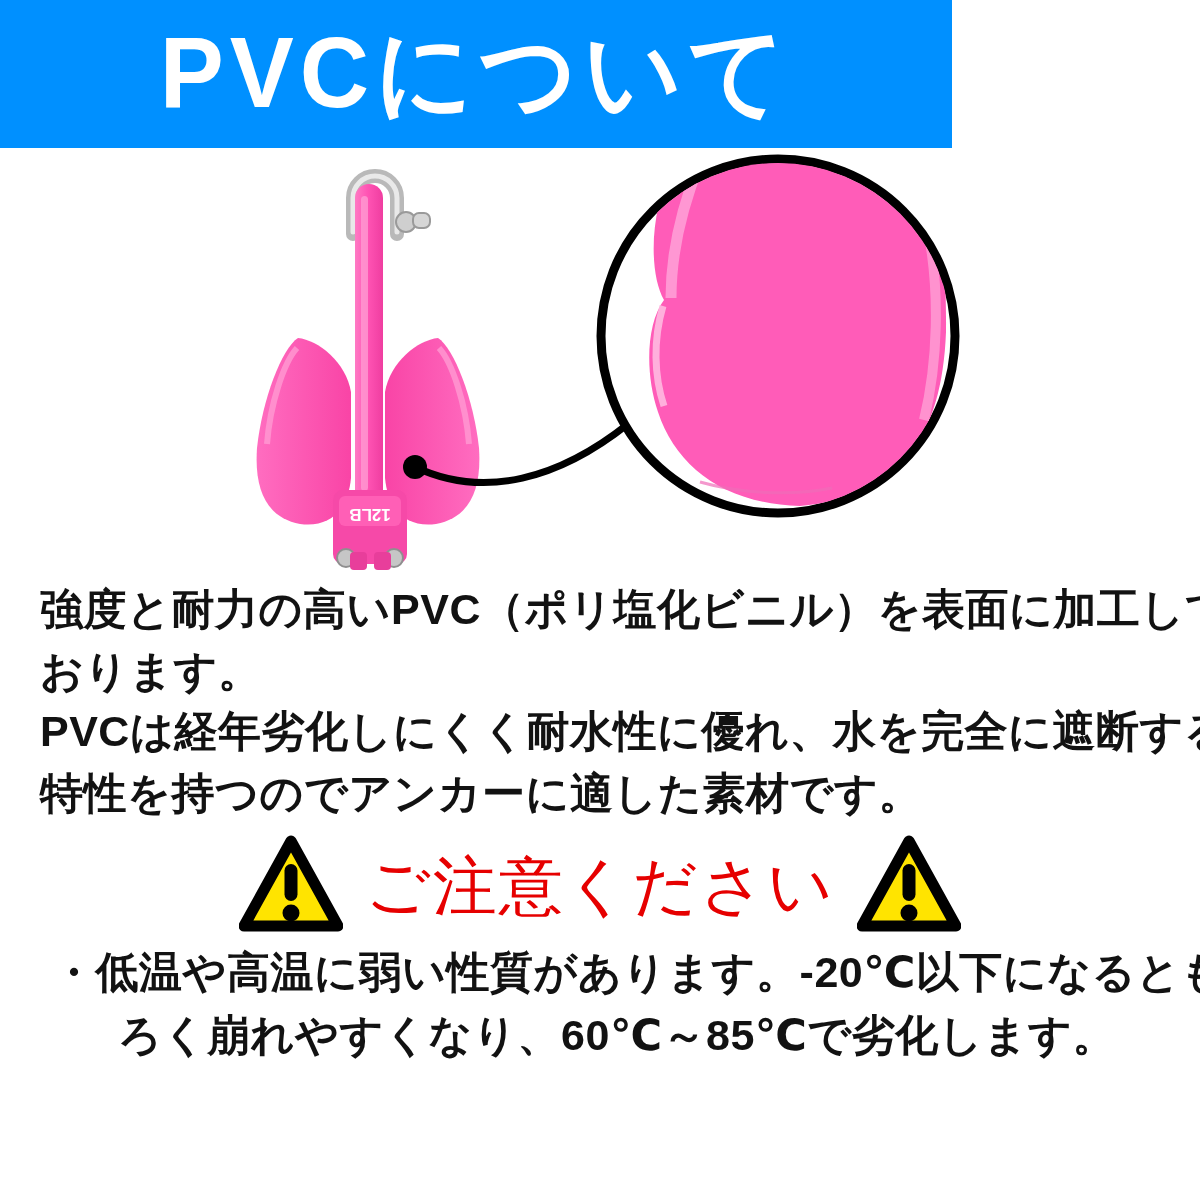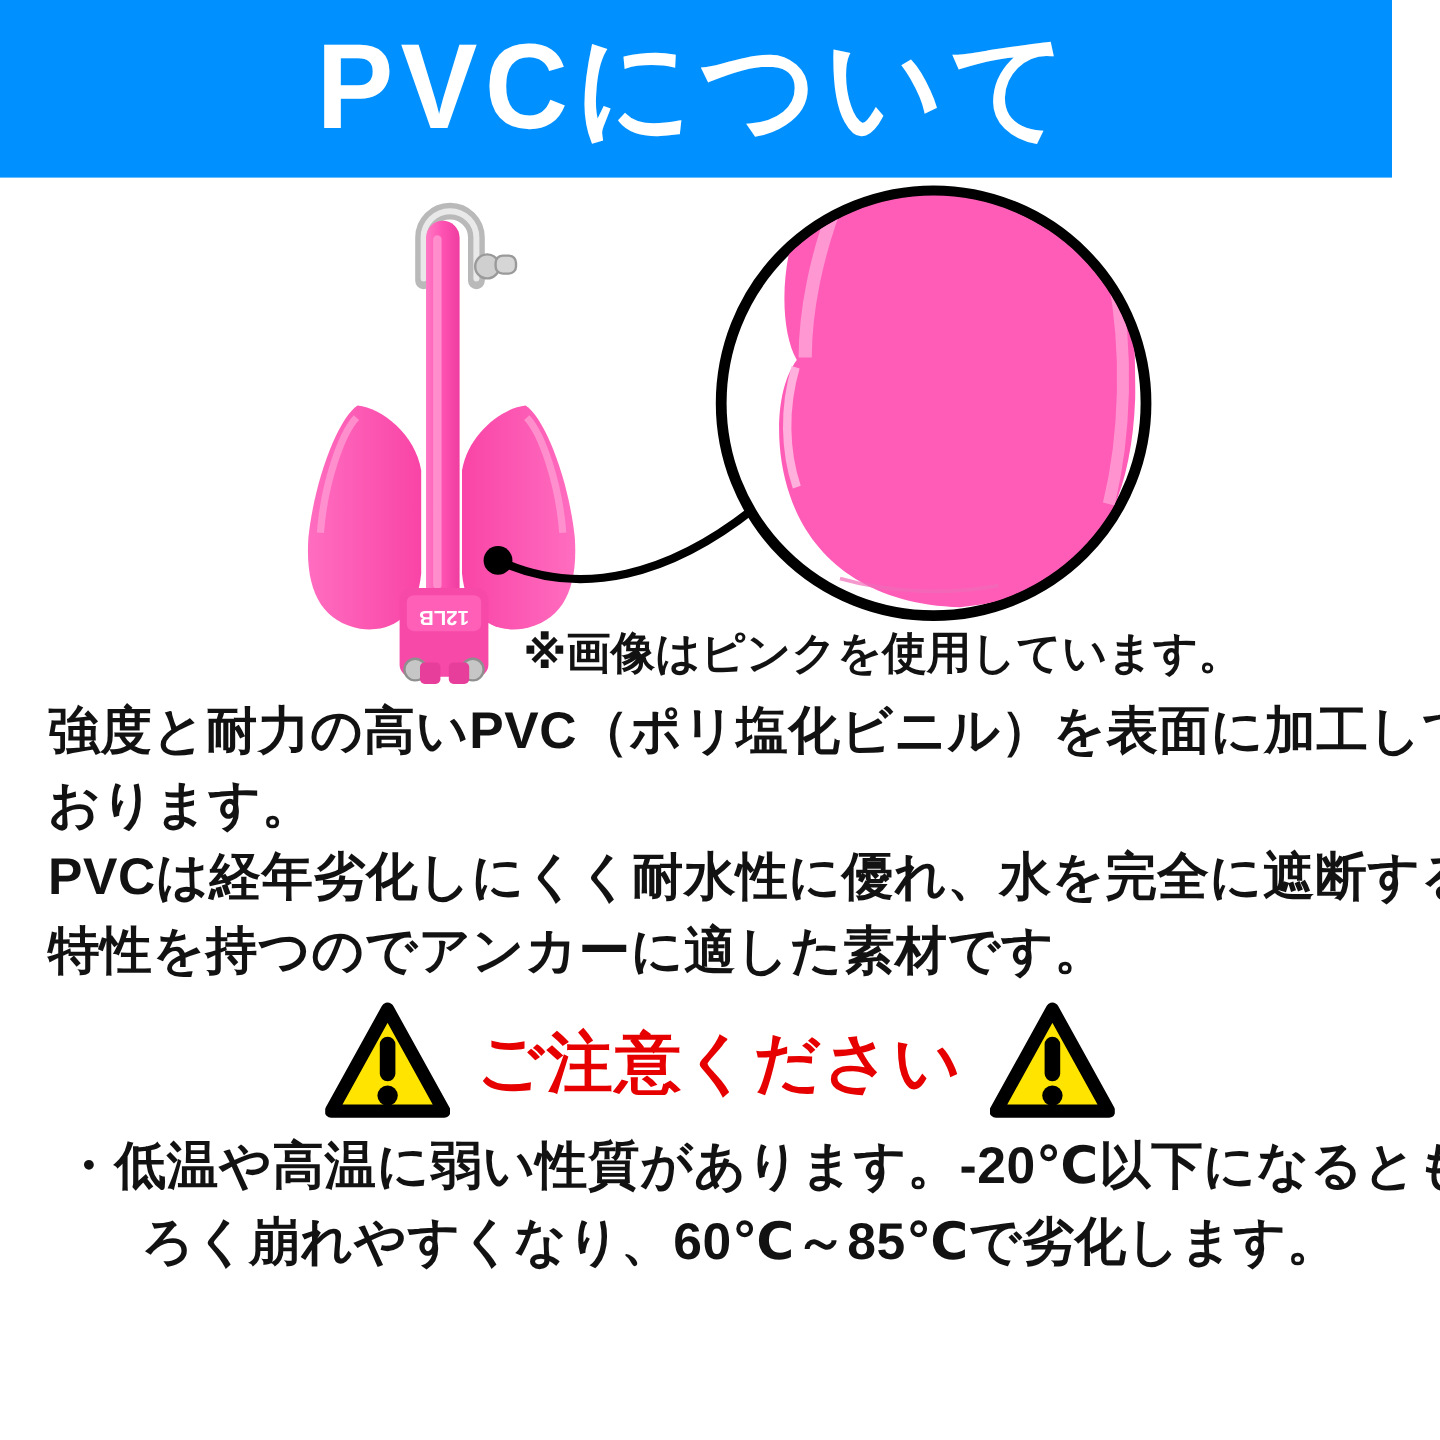--- a/index.html
+++ b/index.html
@@ -1,41 +1,41 @@
 <!DOCTYPE html>
 <html><head>
 <meta charset="utf-8">
 <style>
   html,body{margin:0;padding:0;background:#ffffff;}
   #page{position:relative;width:1200px;height:1200px;background:#ffffff;overflow:hidden;
         font-family:"Liberation Sans","DejaVu Sans",sans-serif;color:#121212;}
 
   
-  .header{position:absolute;left:0;top:0;width:1160px;height:148px;background:#0090FF;
+  .header{position:absolute;left:0;top:0;width:952px;height:148px;background:#0090FF;
           display:flex;align-items:center;justify-content:center;}
   .header h1{margin:0;color:#ffffff;font-size:96px;font-weight:900;letter-spacing:6px;
              transform:scaleY(1.05);}
 
   
   .hero{position:absolute;left:0;top:148px;width:1200px;height:430px;}
 
   
   .caption{position:absolute;left:436px;top:520px;font-size:37px;font-weight:900;
            letter-spacing:0px;color:#121212;white-space:nowrap;}
 
   
   .para{position:absolute;left:40px;white-space:nowrap;}
   .para .line{font-size:43px;font-weight:900;line-height:62px;letter-spacing:0.5px;}
   #para1{top:578px;}
   #para2{top:700px;}
 
   
   .warn-head{position:absolute;left:0;top:828px;width:1200px;height:116px;
              display:flex;align-items:center;justify-content:center;gap:22px;}
-  .warn-title{color:#E60000;font-size:55px;font-weight:700;letter-spacing:2px;white-space:nowrap;}
+  .warn-title{color:#E60000;font-size:64px;font-weight:400;letter-spacing:2px;white-space:nowrap;}
   .tri{width:104px;height:104px;flex:0 0 auto;}
 
   
   .bullet{position:absolute;white-space:nowrap;}
   .bullet .line{font-size:43px;font-weight:900;line-height:63px;letter-spacing:0.5px;}
   #bullet1{top:941px;}
   #bullet2{top:1069px;}
   .bullet .l1{margin-left:52px;}
   .bullet .l2{margin-left:118px;}
 </style>
@@ -110,21 +110,20 @@
                  C 645 374, 646 324, 664 300
                  C 648 272, 650 206, 674 166 Z" fill="#FF5CB8"></path>
         <path d="M 700 162 C 679 214, 671 262, 671 298" fill="none" stroke="#FF9AD4" stroke-width="11" opacity="0.95"></path>
         <path d="M 663 306 C 653 340, 654 376, 664 406" fill="none" stroke="#FFB9E0" stroke-width="7" opacity="0.9"></path>
         <path d="M 928 230 C 940 292, 938 362, 924 420" fill="none" stroke="#FFA9D8" stroke-width="10" opacity="0.7"></path>
         <path d="M 700 482 C 742 494, 792 496, 832 488" fill="none" stroke="#F06CB8" stroke-width="3" opacity="0.7"></path>
       </g>
     </g>
   </svg>
 
-  <div class="caption">※画像はピンクを使用しています。</div>
 
   <div class="para" id="para1">
     <div class="line">強度と耐力の高いPVC（ポリ塩化ビニル）を表面に加工して</div>
     <div class="line">おります。</div>
   </div>
   <div class="para" id="para2">
     <div class="line">PVCは経年劣化しにくく耐水性に優れ、水を完全に遮断する</div>
     <div class="line">特性を持つのでアンカーに適した素材です。</div>
   </div>
 

